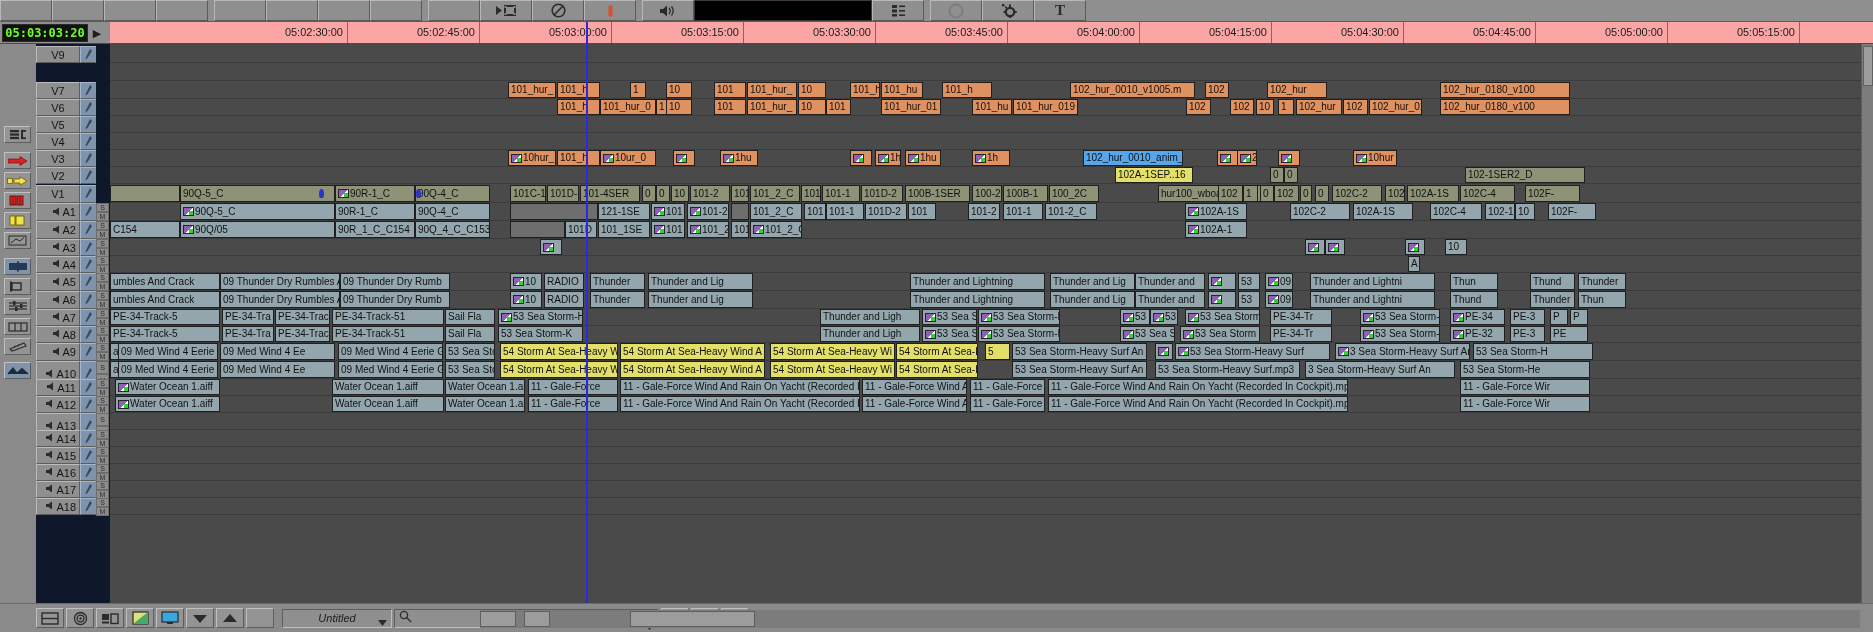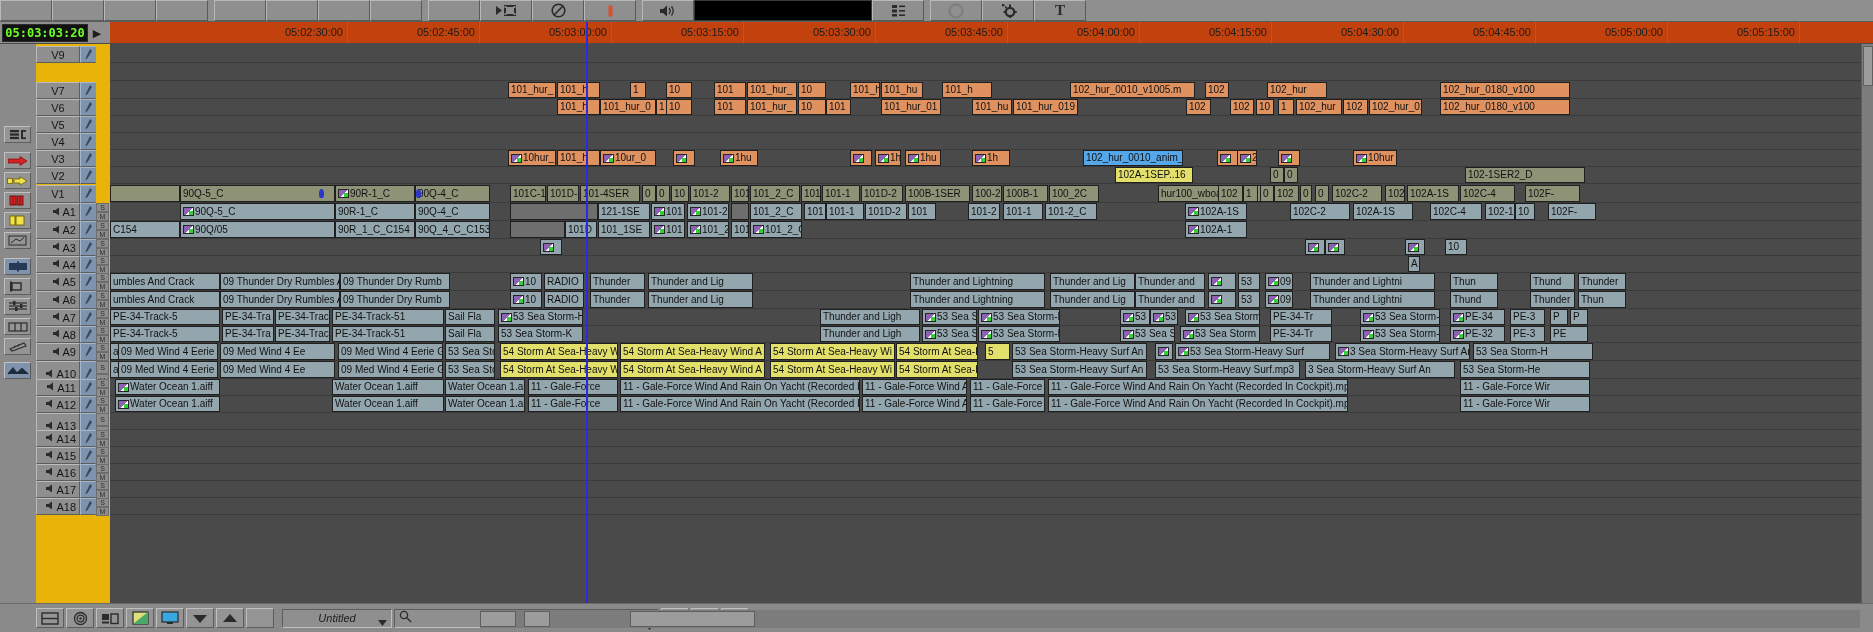--- a/index.html
+++ b/index.html
@@ -47,21 +47,21 @@
     display:flex; align-items:center; justify-content:center;
     border:1px solid #2a2a2a;
   }
   .tc-arrow {
     position:absolute; left:90px; top:3px; width:14px; height:16px;
     display:flex; align-items:center; justify-content:center;
     color:#1d1d1d; font-size:11px;
   }
   .ruler {
     position:absolute; left:110px; top:0; right:0; height:21px;
-    background:#c2410c; overflow:hidden;
+    background:#fca5a5; overflow:hidden;
   }
   .ruler .tick {
     position:absolute; top:0; height:21px;
     border-left:1px solid #6f6f6f;
   }
   .ruler .tlabel {
     position:absolute; top:4px;
     font-size:11px; color:#1c1c1c; white-space:nowrap;
     transform:translateX(-100%);
     padding-right:4px;
@@ -74,21 +74,21 @@
     background:#949494;
     border-top:1px solid #c0c0c0; border-left:1px solid #c0c0c0;
     border-right:1px solid #5d5d5d; border-bottom:1px solid #5d5d5d;
     display:flex; align-items:center; justify-content:center;
   }
   .pal-btn.sel { background:#7f93ad; }
 
   
   .trackpanel {
     position:absolute; left:36px; top:44px; width:74px; bottom:29px;
-    background:#eab308; overflow:hidden;
+    background:#0f172a; overflow:hidden;
   }
   .th-row { position:absolute; left:0; width:74px; display:flex; }
   .th-name {
     width:44px; background:#8f8f8f;
     border-top:1px solid #bcbcbc; border-left:1px solid #bcbcbc;
     border-right:1px solid #5d5d5d; border-bottom:1px solid #5d5d5d;
     display:flex; align-items:center; justify-content:center;
     font-size:11px; color:#151515;
   }
   .th-name.audio { justify-content:flex-end; padding-right:3px; }

